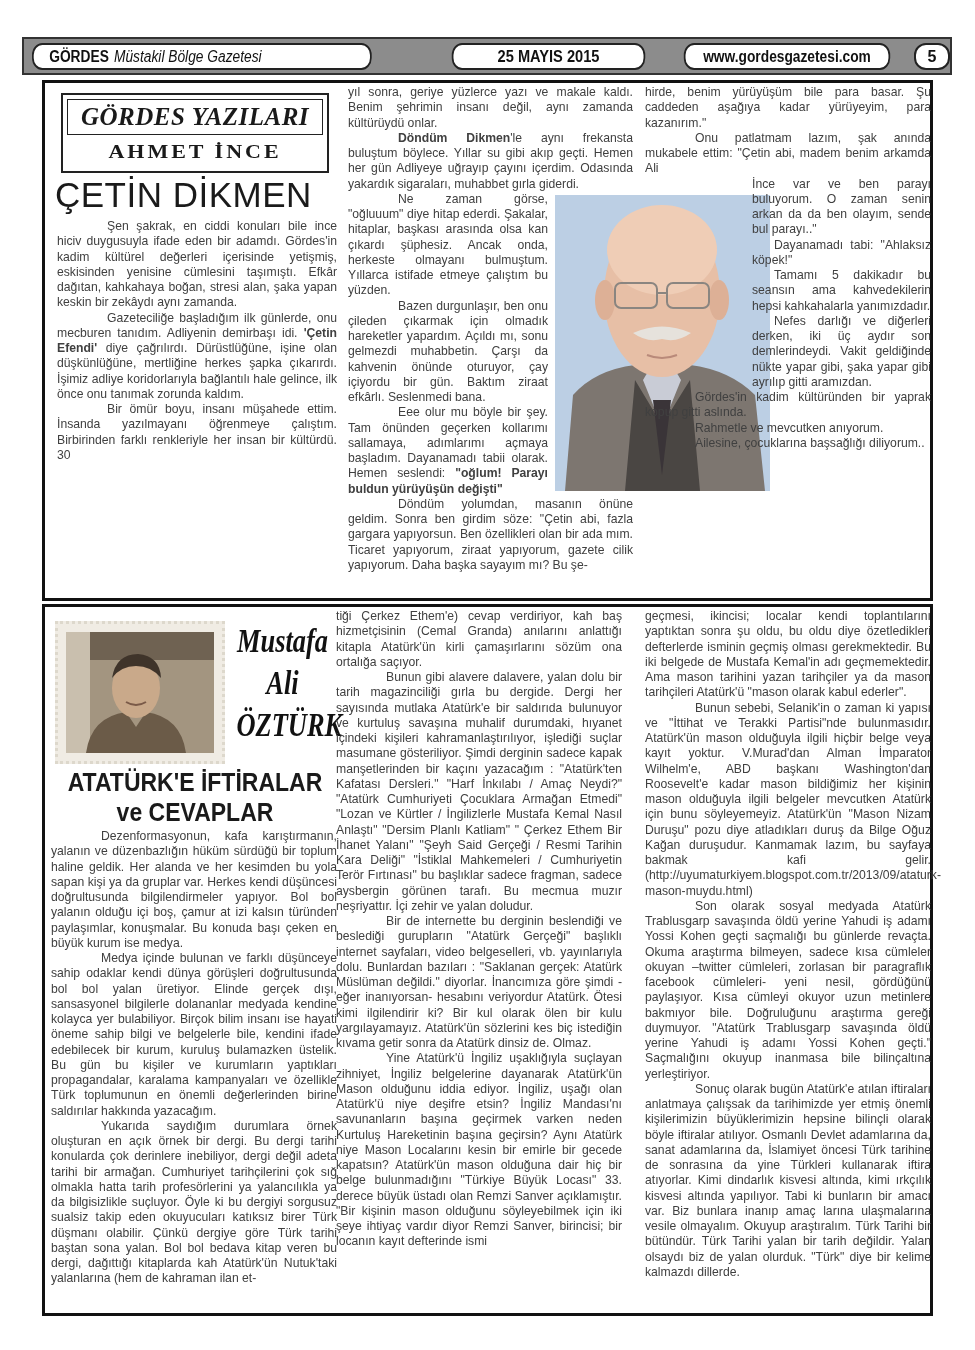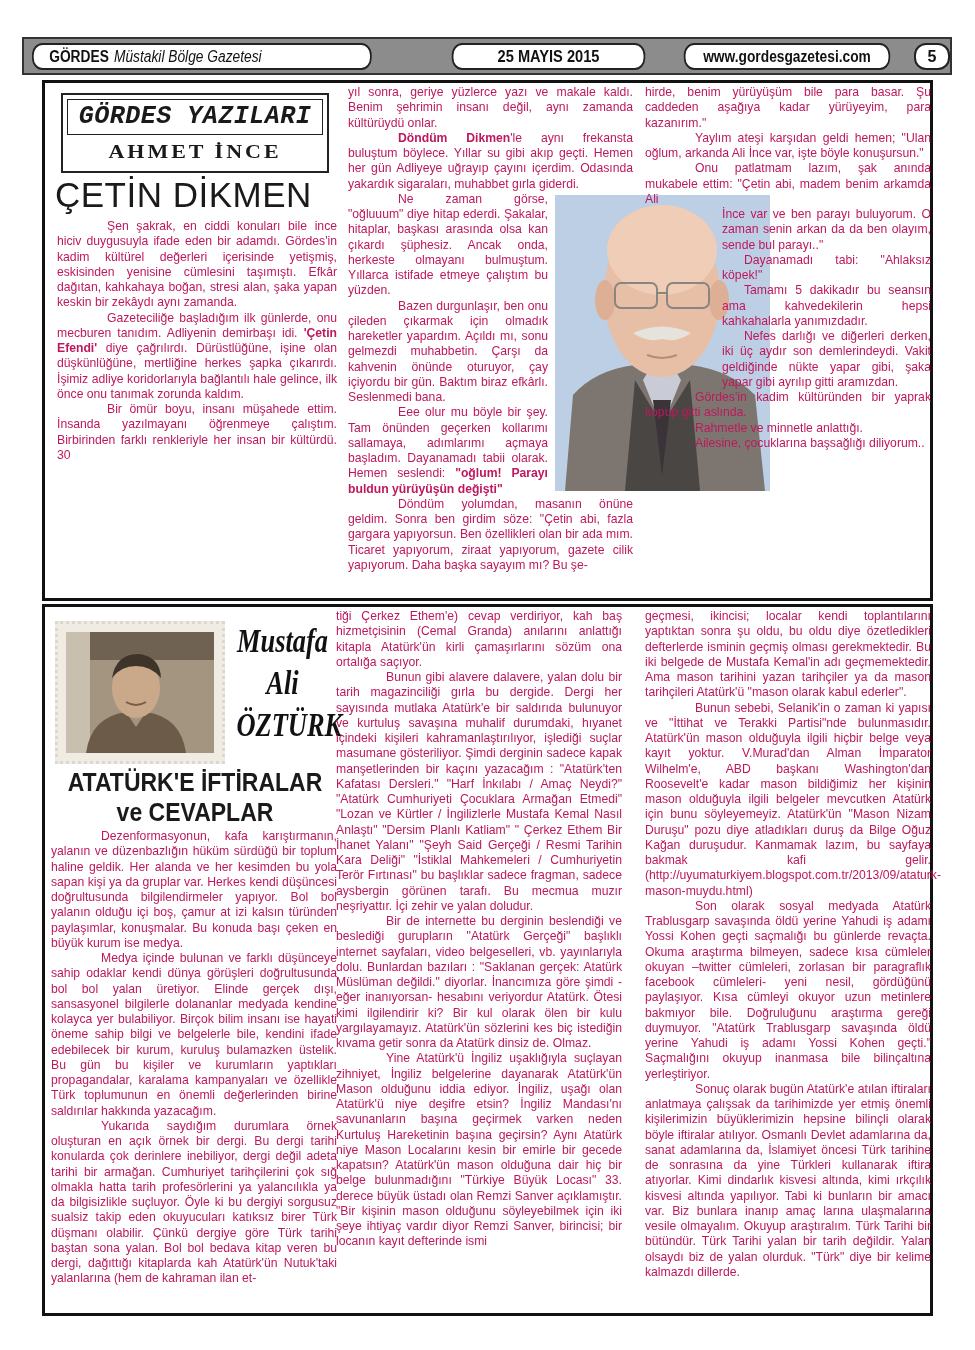--- a/index.html
+++ b/index.html
@@ -25,35 +25,35 @@
   .pill.web  { left: 643px; width: 240px; font-weight: bold; font-size: 16px; }
   .pill.page { left: 890px; width: 36px; font-weight: bold; font-size: 16px; transform: none; }
 
   
   .box { position: absolute; border: 3px solid #111; background: #fff; }
   .box.top { left: 42px; top: 80px; width: 891px; height: 521px; }
   .box.bottom { left: 42px; top: 604px; width: 891px; height: 712px; }
 
   .col {
     position: absolute; font-size: 12.2px; line-height: 15.25px; text-align: justify;
-    color: #be185d;
+    color: #404040;
   }
   .col p { text-indent: 50px; }
   .col p.noindent { text-indent: 0; }
   .col b { font-weight: bold; }
 
   
   .series-box {
     position: absolute; left: 16px; top: 10px; width: 268px; height: 80px;
     border: 2px solid #222;
   }
   .series-title {
     position: absolute; left: 4px; top: 4px; width: 256px; height: 36px;
     border: 1px solid #222; text-align: center;
-    font-family: Liberation Mono, monospace; font-style: italic; font-weight: bold;
+    font-family: Liberation Serif, serif; font-style: italic; font-weight: bold;
     font-size: 25px; line-height: 34px; letter-spacing: 0.5px;
   }
   .series-author {
     position: absolute; left: 0; top: 44px; width: 264px; text-align: center;
     font-family: "Liberation Serif", serif; font-weight: bold; font-size: 22px;
     letter-spacing: 3px; transform: scaleY(0.85);
   }
   .headline-1 {
     position: absolute; left: 10px; top: 90px; width: 285px;
     font-family: "Liberation Sans", sans-serif; font-weight: normal;
@@ -108,21 +108,21 @@
     <p>Şen şakrak, en ciddi konuları bile ince hiciv duygusuyla ifade eden bir adamdı. Gördes'in kadim kültürel değerleri içerisinde yetişmiş, eskisinden yenisine cümlesini taşımıştı. Efkâr dağıtan, kahkahaya boğan, stresi alan, şaka yapan keskin bir zekâydı aynı zamanda.</p>
     <p><span>Gazeteciliğe başladığım ilk günlerde, onu mecburen tanıdım. Adliyenin demirbaşı idi.</span> <b>'Çetin Efendi'</b><span> diye çağrılırdı. Dürüstlüğüne, işine olan düşkünlüğüne, mertliğine herkes şapka çıkarırdı. İşimiz adliye koridorlarıyla bağlantılı hale gelince, ilk önce onu tanımak zorunda kaldım.</span></p>
     <p>Bir ömür boyu, insanı müşahede ettim. İnsanda yazılmayanı öğrenmeye çalıştım. Birbirinden farklı renkleriyle her insan bir kültürdü. 30</p>
   </div>
 
   <div class="col" style="left:303px; top:2px; width:285px;">
     <p class="noindent">yıl sonra, geriye yüzlerce yazı ve makale kaldı. Benim şehrimin insanı değil, aynı zamanda kültürüydü onlar.</p>
     <p><b>Döndüm Dikmen</b><span>'le aynı frekansta buluştum böylece. Yıllar su gibi akıp geçti. Hemen her gün Adliyeye uğrayıp çayını içerdim. Odasında yakardık sigaraları, muhabbet gırla giderdi.</span></p>
     <div style="width:200px;">
       <p>Ne zaman görse, "oğluuum" diye hitap ederdi. Şakalar, hitaplar, başkası arasında olsa kan çıkardı şüphesiz. Ancak onda, herkeste olmayanı bulmuştum. Yıllarca istifade etmeye çalıştım bu yüzden.</p>
-      <p>Bazen durgunlaşır, ben onu çileden çıkarmak için olmadık hareketler yapardım. Açıldı mı, sonu gelmezdi muhabbetin. Çarşı da kahvenin önünde oturuyor, çay içiyordu bir gün. Baktım biraz efkârlı. Seslenmedi bana.</p>
+      <p>Bazen durgunlaşır, ben onu çileden çıkarmak için olmadık hareketler yapardım. Açıldı mı, sonu gelmezdi muhabbetin. Çarşı da kahvenin önünde oturuyor, çay içiyordu bir gün. Baktım ziraat efkârlı. Seslenmedi bana.</p>
       <p><span>Eee olur mu böyle bir şey. Tam önünden geçerken kollarımı sallamaya, adımlarımı açmaya başladım. Dayanamadı tabii olarak. Hemen seslendi:</span> <b>"oğlum! Parayı buldun yürüyüşün değişti"</b></p>
     </div>
     <p>Döndüm yolumdan, masanın önüne geldim. Sonra ben girdim söze: "Çetin abi, fazla gargara yapıyorsun. Ben özellikleri olan bir ada mım. Ticaret yapıyorum, ziraat yapıyorum, gazete cilik yapıyorum. Daha başka sayayım mı? Bu şe-</p>
   </div>
 
   <div class="photo-1">
     <svg width="215" height="296" viewBox="0 0 215 296">
       <rect width="215" height="296" fill="#bccfe4"></rect>
       <path d="M10 296 L18 200 Q40 175 80 170 L107 175 L135 170 Q175 175 200 200 L210 296 Z" fill="#7d7670"></path>
       <path d="M70 296 L80 185 L107 230 L135 185 L145 296 Z" fill="#4a4643"></path>
@@ -135,30 +135,29 @@
       <rect x="60" y="88" width="42" height="25" rx="6" fill="none" stroke="#8a8580" stroke-width="2"></rect>
       <rect x="112" y="88" width="42" height="25" rx="6" fill="none" stroke="#8a8580" stroke-width="2"></rect>
       <line x1="102" y1="98" x2="112" y2="98" stroke="#8a8580" stroke-width="2"></line>
       <path d="M78 138 Q107 125 136 138 Q122 148 107 144 Q92 148 78 138 Z" fill="#e6e2dc"></path>
       <path d="M92 160 Q107 166 122 160" stroke="#b98a7a" stroke-width="2" fill="none"></path>
     </svg>
   </div>
 
   <div class="col" style="left:600px; top:2px; width:286px;">
     <p class="noindent">hirde, benim yürüyüşüm bile para basar. Şu caddeden aşağıya kadar yürüyeyim, para kazanırım."</p>
-    <p>Yaylım ateşi karşıdan geldi hemen; "Ulan oğlum, arkanda Ali İnce var, işte böyle konuşursun."</p>
     <p>Onu patlatmam lazım, şak anında mukabele ettim: "Çetin abi, madem benim arkamda Ali</p>
-    <div style="margin-left:77px;">
+    <div style="margin-left:107px;">
       <p class="noindent">İnce var ve ben parayı buluyorum. O zaman senin arkan da da ben olayım, sende bul parayı.."</p>
       <p style="text-indent:22px;">Dayanamadı tabi: "Ahlaksız köpek!"</p>
       <p style="text-indent:22px;">Tamamı 5 dakikadır bu seansın ama kahvedekilerin hepsi kahkahalarla yanımızdadır.</p>
       <p style="text-indent:22px;">Nefes darlığı ve diğerleri derken, iki üç aydır son demlerindeydi. Vakit geldiğinde nükte yapar gibi, şaka yapar gibi ayrılıp gitti aramızdan.</p>
     </div>
     <p>Gördes'in kadim kültüründen bir yaprak kopup gitti aslında.</p>
-    <p>Rahmetle ve minnetle anlattığı.</p>
+    <p>Rahmetle ve mevcutken anıyorum.</p>
     <p>Ailesine, çocuklarına başsağlığı diliyorum..</p>
   </div>
 </div>
 
 <div class="box bottom">
   <div class="stamp">
     <div class="stamp-inner">
       <svg width="148" height="121" viewBox="0 0 148 121">
         <rect width="148" height="121" fill="#a39580"></rect>
         <rect x="0" y="0" width="148" height="28" fill="#6f6252"></rect>

